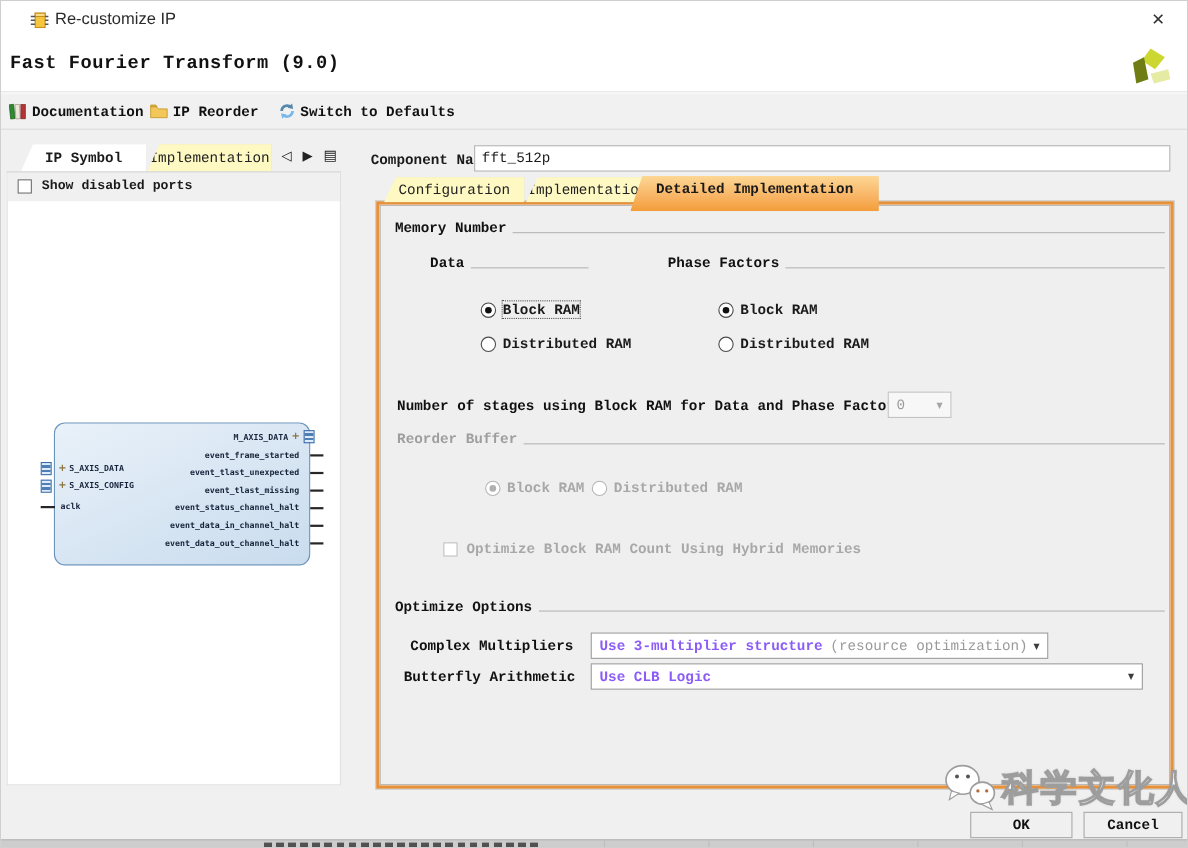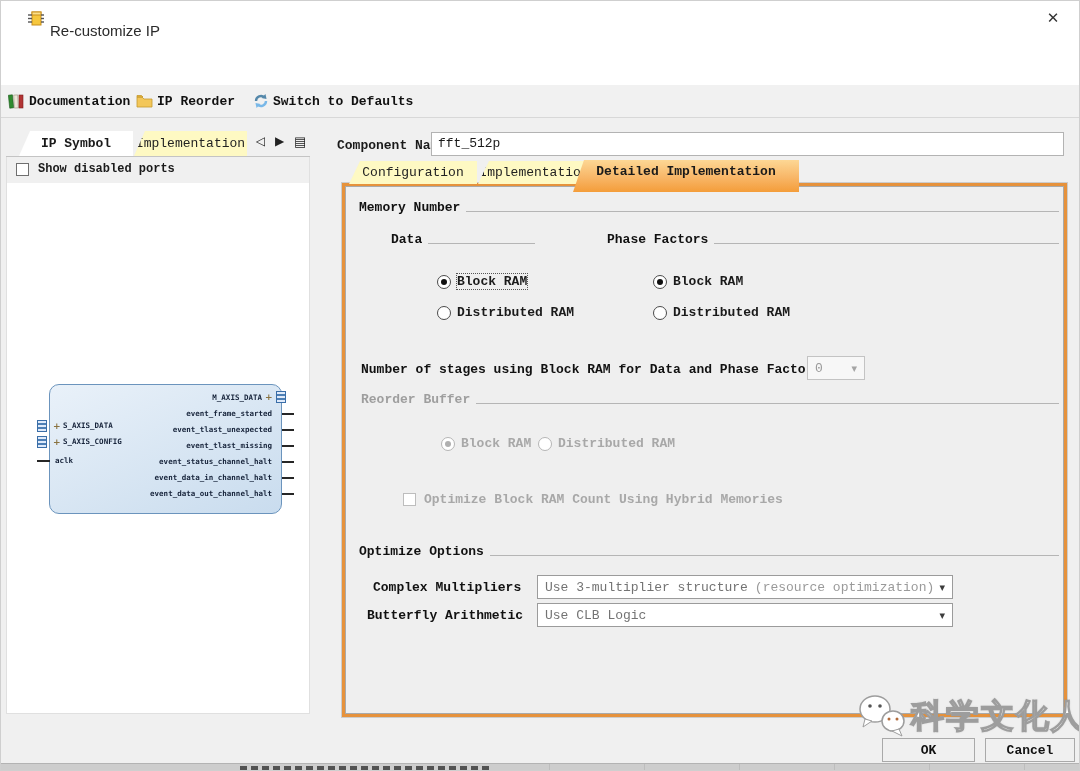--- a/index.html
+++ b/index.html
@@ -6,21 +6,21 @@
   html,body { background:#fff; }
   #window {
     position:relative; width:1080px; height:771px; overflow:hidden;
     background:#fff; font-family:"Liberation Mono","DejaVu Sans Mono",monospace;
     color:#1a1a1a; border:1px solid #cfcfcf;
   }
   .abs { position:absolute; }
 
   
   .titlebar { position:absolute; top:0; left:0; width:100%; height:34px; background:#fff; }
-  .title-text { position:absolute; left:49px; top:8px; font-family:"Liberation Sans",sans-serif; font-size:15px; color:#2b2b2b;margin-top:13px; }
+  .title-text { position:absolute; left:49px; top:8px; font-family:"Liberation Sans",sans-serif; font-size:15px; color:#2b2b2b; }
   .close-btn { position:absolute; right:16px; top:7px; width:20px; height:20px; text-align:center; line-height:20px; font-family:"DejaVu Sans",sans-serif; font-size:15px; color:#333; cursor:pointer; }
 
   
   .header { position:absolute; top:34px; left:0; width:100%; height:49px; background:#fff; border-bottom:1px solid #e2e2e2; }
   .header-title { position:absolute; left:8px; top:14px; font-size:17px; font-weight:bold; letter-spacing:0.5px; color:#111; }
 
   
   .toolbar { position:absolute; top:84px; left:0; width:100%; height:33px; background:#f1f1f1; border-bottom:1px solid #d8d8d8; }
   .tool-item { position:absolute; top:6px; height:20px; display:flex; align-items:center; gap:4px; font-size:13px; font-weight:bold; color:#111; cursor:pointer; }
 
@@ -63,21 +63,21 @@
   .section-head.gray { color:#9e9e9e; }
   .radio-row { position:absolute; display:flex; align-items:center; gap:6px; font-size:13px; font-weight:bold; }
   .radio { width:14px; height:14px; border-radius:50%; border:1px solid #4a4a4a; background:#fff; position:relative; flex:none; }
   .radio.sel::after { content:""; position:absolute; left:3px; top:3px; width:6px; height:6px; border-radius:50%; background:#101010; }
   .radio-row.disabled { color:#a8a8a8; }
   .radio-row.disabled .radio { border-color:#b5b5b5; }
   .radio-row.disabled .radio.sel::after { background:#b0b0b0; }
   .focus-dotted { outline:1px dotted #555; }
   .cfg-label { position:absolute; font-size:13px; font-weight:bold; color:#111; white-space:nowrap; }
   .dropdown { position:absolute; background:#fff; border:1px solid #9b9b9b; font-size:13px; display:flex; align-items:center; padding:0 22px 0 7px; }
-  .dropdown .val { font-weight:normal; color:#737373; white-space:nowrap; }
+  .dropdown .val { font-weight:bold; color:#8b5cf6; white-space:nowrap; }
   .dropdown .note { color:#9a9a9a; margin-left:7px; white-space:nowrap; }
   .dd-arrow { position:absolute; right:7px; top:50%; transform:translateY(-50%); font-size:11px; color:#3c3c3c; font-family:"DejaVu Sans",sans-serif; }
   .dropdown.disabled { background:#f7f7f7; border-color:#c3c3c3; }
   .dropdown.disabled .val { color:#9a9a9a; font-weight:normal; }
   .dropdown.disabled .dd-arrow { color:#a5a5a5; }
   .check-row { position:absolute; display:flex; align-items:center; gap:8px; font-size:13px; font-weight:bold; color:#a8a8a8; }
   .check-row .checkbox { border-color:#bdbdbd; }
 
   
   .btn { position:absolute; height:24px; background:#f0f0f0; border:1px solid #a9a9a9; font-size:13px; font-weight:bold;
@@ -105,20 +105,28 @@
           <line x1="1" y1="13" x2="5" y2="13"></line>
         <line x1="14" y1="6" x2="17" y2="6"></line>
           <line x1="14" y1="9.5" x2="17" y2="9.5"></line>
           <line x1="14" y1="13" x2="17" y2="13"></line>
       </g>
     </svg>
     <span class="title-text">Re-customize IP</span>
     <span class="close-btn">✕</span>
   </div>
 
+  <div class="header">
+    <div class="header-title">Fast Fourier Transform (9.0)</div>
+    <svg class="abs" style="right:14px;top:5px" width="42" height="42" viewBox="0 0 42 42">
+      <polygon points="23,4 36,12 27,23 15,15" fill="#cdd731"></polygon>
+      <polygon points="7,17 17,12 21,32 10,36" fill="#6f7d14"></polygon>
+      <polygon points="23,27 39,23 41,32 26,36" fill="#e6eba4"></polygon>
+    </svg>
+  </div>
 
   <div class="toolbar">
     <div class="tool-item" style="left:7px">
       <svg width="17" height="17" viewBox="0 0 17 17">
         <rect x="1" y="2" width="4" height="13" fill="#2e8b2e" stroke="#1c581c" stroke-width="0.6" transform="rotate(-6 3 8)"></rect>
         <rect x="6" y="2" width="4" height="13" fill="#ece7d8" stroke="#9a927c" stroke-width="0.6" transform="rotate(-3 8 8)"></rect>
         <rect x="11" y="2" width="4" height="13" fill="#b23434" stroke="#7d1f1f" stroke-width="0.6"></rect>
       </svg>
       <span>Documentation</span>
     </div>
@@ -271,21 +279,21 @@
     </div>
 
     <span class="cfg-label" style="left:28px;top:394px">Complex Multipliers</span>
     <div class="dropdown" style="left:192px;top:389px;width:416px;height:24px">
       <span class="val">Use 3-multiplier structure</span>
       <span class="note">(resource optimization)</span>
       <span class="dd-arrow">▾</span>
     </div>
 
     <span class="cfg-label" style="left:22px;top:422px">Butterfly Arithmetic</span>
-    <div class="dropdown" style="left:192px;top:417px;width:416px;height:24px">
+    <div class="dropdown" style="left:192px;top:417px;width:502px;height:24px">
       <span class="val">Use CLB Logic</span>
       <span class="dd-arrow">▾</span>
     </div>
   </div>
 
   <div class="watermark">
     <svg width="58" height="50" viewBox="0 0 58 50">
       <ellipse cx="22" cy="18" rx="15" ry="13" fill="#ffffff" stroke="#9d9d9d" stroke-width="1.5"></ellipse>
       <polygon points="12,28 10,36 19,30" fill="#ffffff" stroke="#9d9d9d" stroke-width="1"></polygon>
       <circle cx="17" cy="15" r="1.8" fill="#555"></circle>

